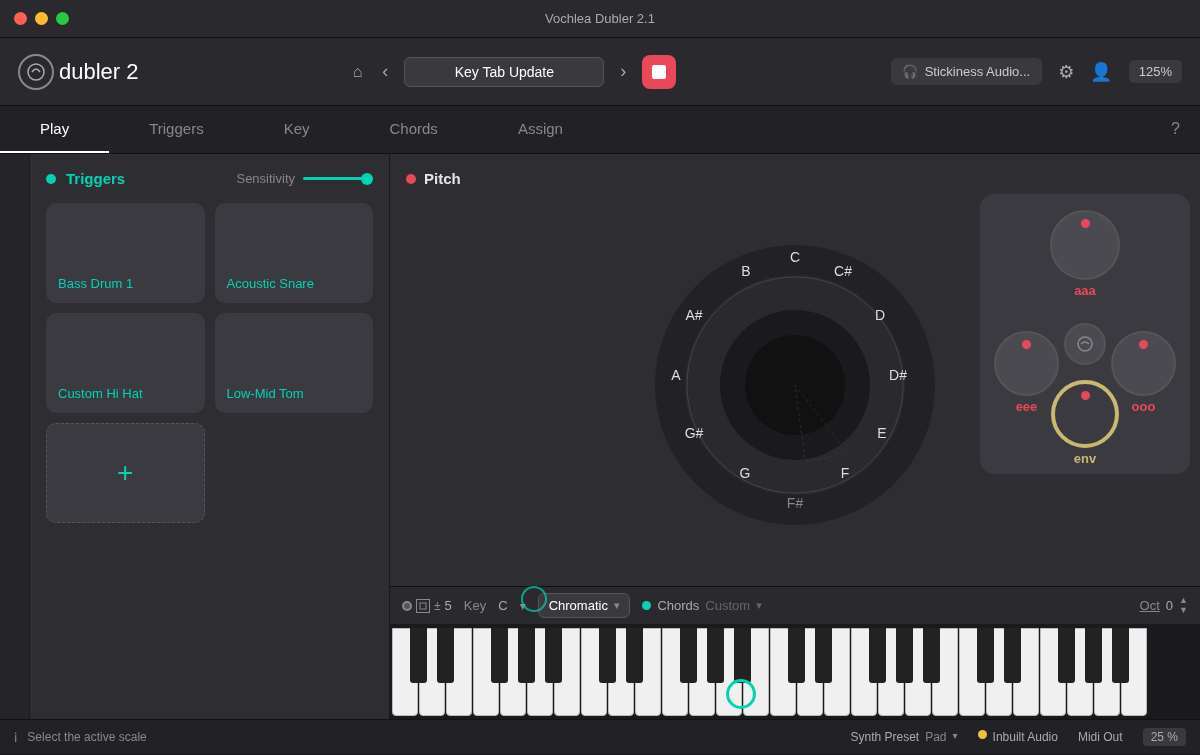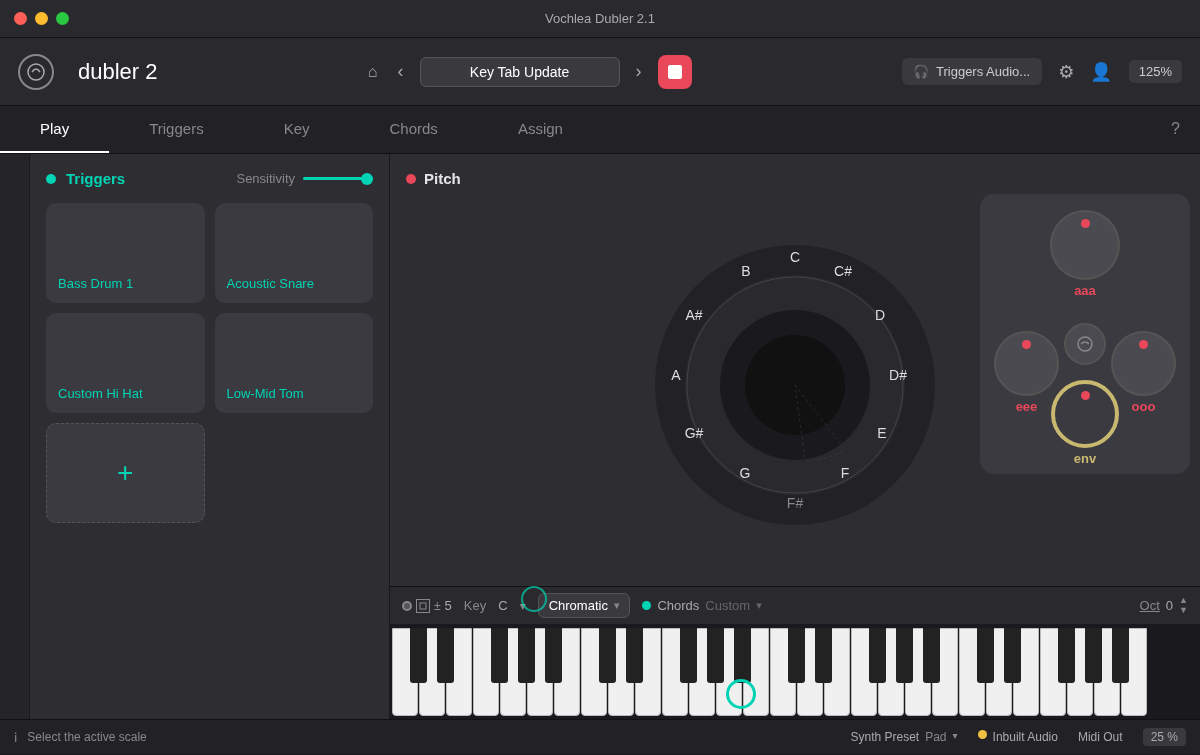--- a/index.html
+++ b/index.html
@@ -47,21 +47,21 @@
       background: #2a2a2e;
       display: flex;
       align-items: center;
       padding: 0 18px;
       gap: 16px;
       border-bottom: 1px solid #111;
     }
     .app-logo {
       display: flex;
       align-items: center;
-      gap: 24px;
+      gap: 5px;
       color: #fff;
       font-size: 22px;
       font-weight: 500;
     }
     .logo-icon {
       width: 36px;
       height: 36px;
       border-radius: 50%;
       border: 2px solid #888;
       display: flex;
@@ -425,21 +425,21 @@
     <div class="preset-name">Key Tab Update</div>
     <button class="preset-nav-btn">›</button>
     <button class="record-btn">
       <div class="record-icon"></div>
     </button>
   </div>
 
   <div class="header-right">
     <div class="audio-device">
       <span>🎧</span>
-      <span>Triggers Audio...</span>
+      <span>Stickiness Audio...</span>
     </div>
     <button class="header-icon-btn">⚙</button>
     <button class="header-icon-btn">👤</button>
     <div class="zoom-display">125%</div>
   </div>
 </div>
 
 <div class="main-tabs">
   <div class="main-tab active">
     <span>Play</span>

